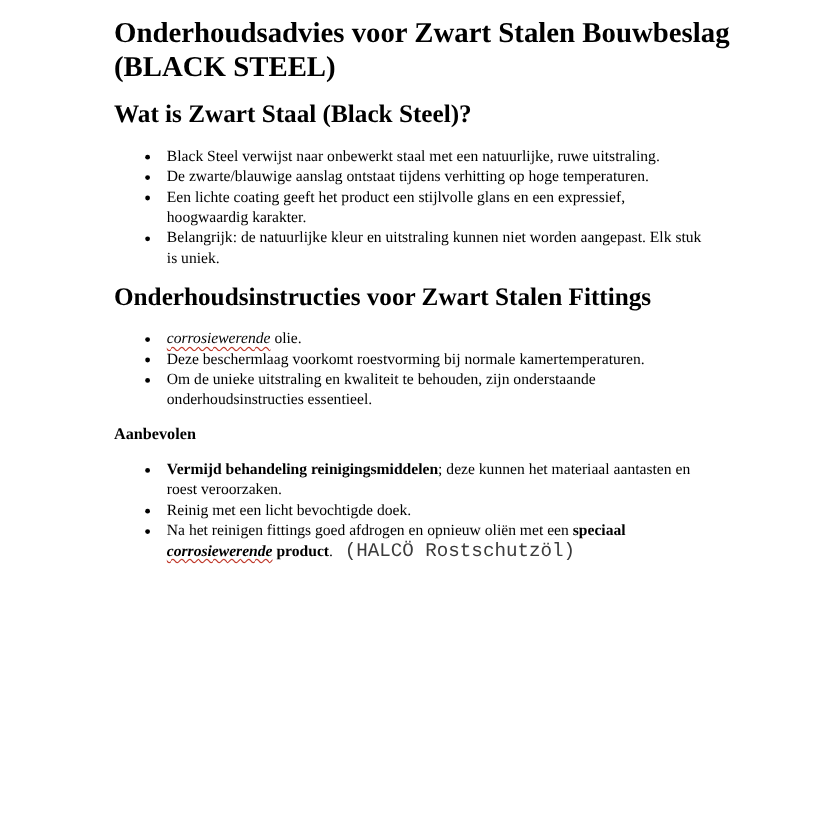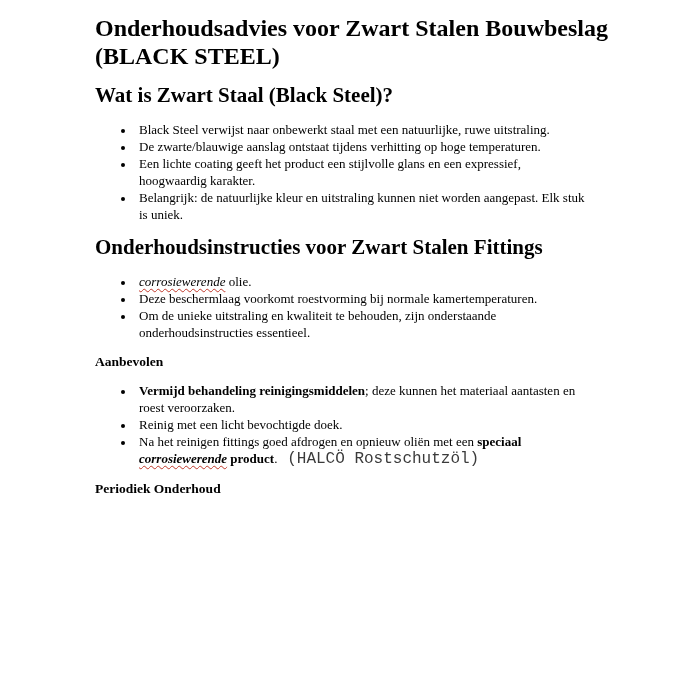--- a/index.html
+++ b/index.html
@@ -97,19 +97,18 @@
     <ul class="bullet-list">
       <li class="bullet-item"><span class="run b">Vermijd behandeling reinigingsmiddelen</span><span class="run">; deze kunnen het materiaal aantasten en
 roest veroorzaken.</span></li>
       <li class="bullet-item"><span class="run">Reinig met een licht bevochtigde doek.</span></li>
       <li class="bullet-item"><span class="run">Na het reinigen fittings goed afdrogen en opnieuw oliën met een </span><span class="run b">speciaal
 </span><span class="run b wavy">corrosiewerende</span><span class="run b"> product</span><span class="run">.   </span><span class="run note">(HALCÖ Rostschutzöl)</span></li>
     </ul>
   </div>
 
   <div>
-    <h3 class="sub-heading">Periodiek Onderhoud</h3>
   </div>
 
   <div>
   </div>
 
 </div>
 
 </body></html>

